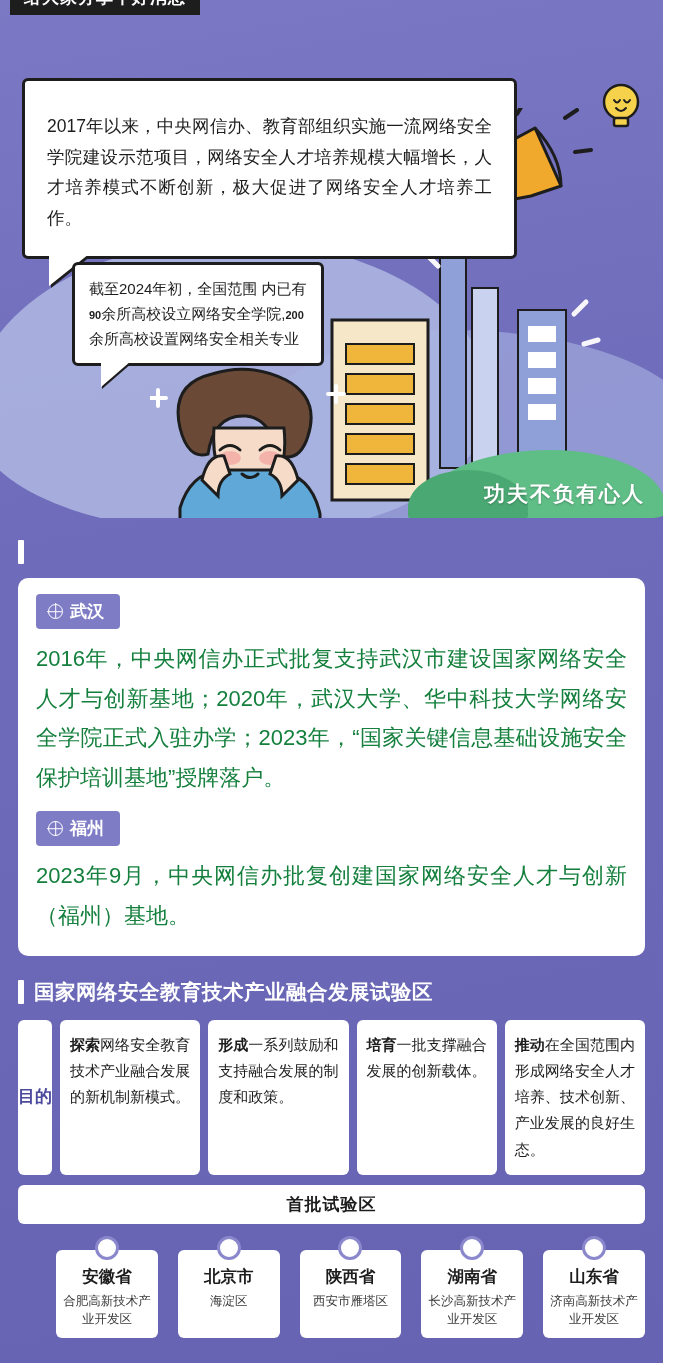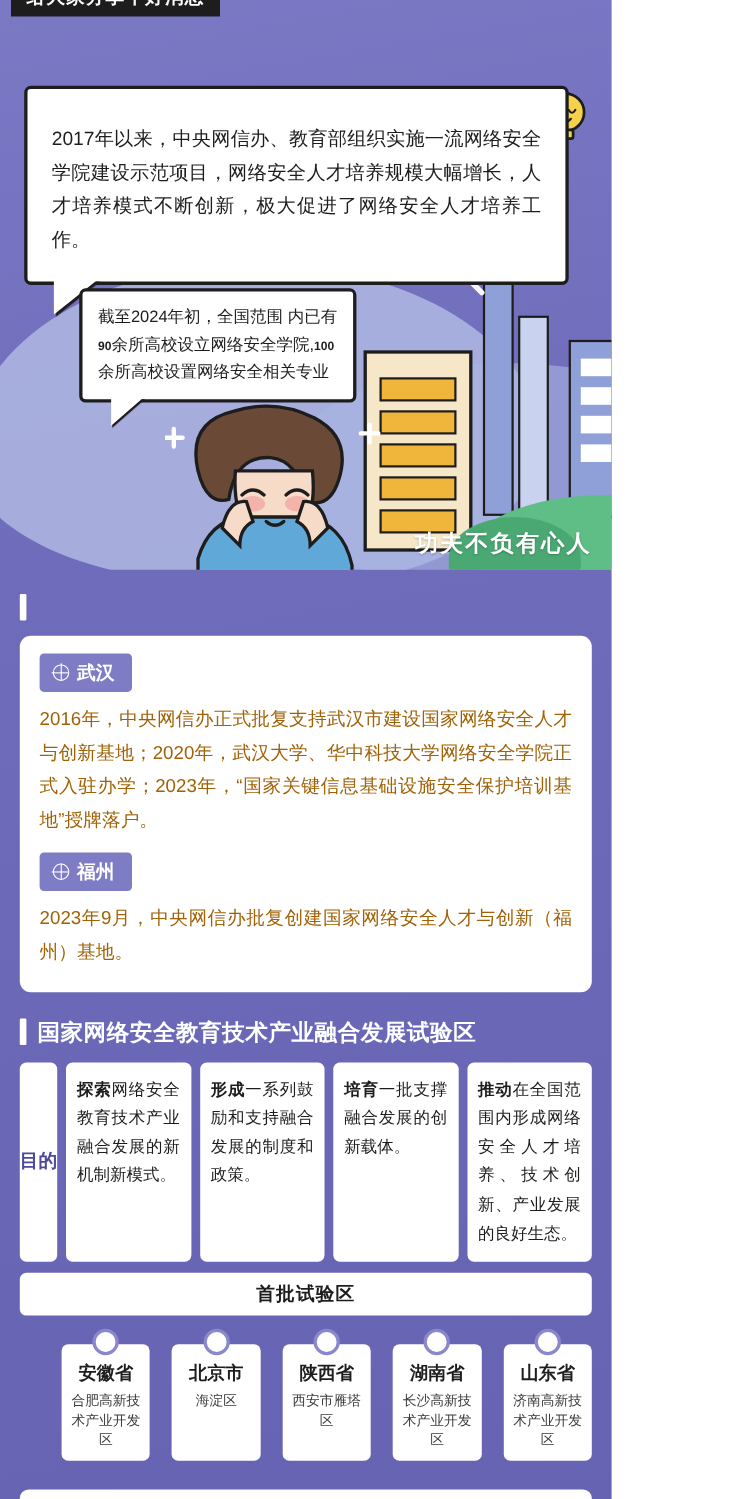--- a/index.html
+++ b/index.html
@@ -3,21 +3,21 @@
 <meta charset="utf-8">
 <style>
   * { box-sizing: border-box; margin: 0; padding: 0; }
   html, body {
     width: 677px; height: 1363px;
     font-family: "Liberation Sans", sans-serif;
     background: #ffffff;
   }
   #page {
     position: relative;
-    width: 556px; height: 1363px;
+    width: 663px; height: 1363px;
     background: linear-gradient(170deg, #7b78c4 0%, #6f6cbb 35%, #6a68b6 70%, #6664b2 100%);
     overflow: hidden;
   }
 
   
   .top-scene {
     position: relative;
     height: 518px;
     overflow: hidden;
   }
@@ -194,23 +194,23 @@
     width: 1.6px; height: 15px; background: #fff;
     transform: translateX(-50%);
   }
   .city-chip .globe::after {
     content: "";
     position: absolute; top: 50%; left: -1.6px;
     height: 1.6px; width: 15px; background: #fff;
     transform: translateY(-50%);
   }
   .body-text {
-    font-size: 17px;
+    font-size: 22px;
     line-height: 1.8;
-    color: #a16207;
+    color: #15803d;
     text-align: justify;
   }
   .spacer-12 { height: 14px; }
 
   
   .purpose-wrap {
     display: flex;
     gap: 8px;
     align-items: stretch;
   }
@@ -377,21 +377,21 @@
     </div>
 
     <div class="label-tag">给大家分享个好消息</div>
     <div class="bubble-main">
       <p>2017年以来，中央网信办、教育部组织实施一流网络安全学院建设示范项目，网络安全人才培养规模大幅增长，人才培养模式不断创新，极大促进了网络安全人才培养工作。</p>
       <div class="tail"></div>
     </div>
 
     <div class="bubble-sub">
       <span>截至2024年初，全国范围</span>
-      <span>内已有</span><span class="b">90</span><span>余所高校设立网</span><span>络安全学院,</span><span class="b">100</span><span>余所高校</span><span>设置网络安全相关专业</span>
+      <span>内已有</span><span class="b">90</span><span>余所高校设立网</span><span>络安全学院,</span><span class="b">200</span><span>余所高校</span><span>设置网络安全相关专业</span>
       <div class="tail2"></div>
     </div>
 
     <div class="kungfu">功夫不负有心人</div>
   </div>
 
   <div class="section">
     <div class="sec-title">
       <div class="bar"></div>
     </div>

